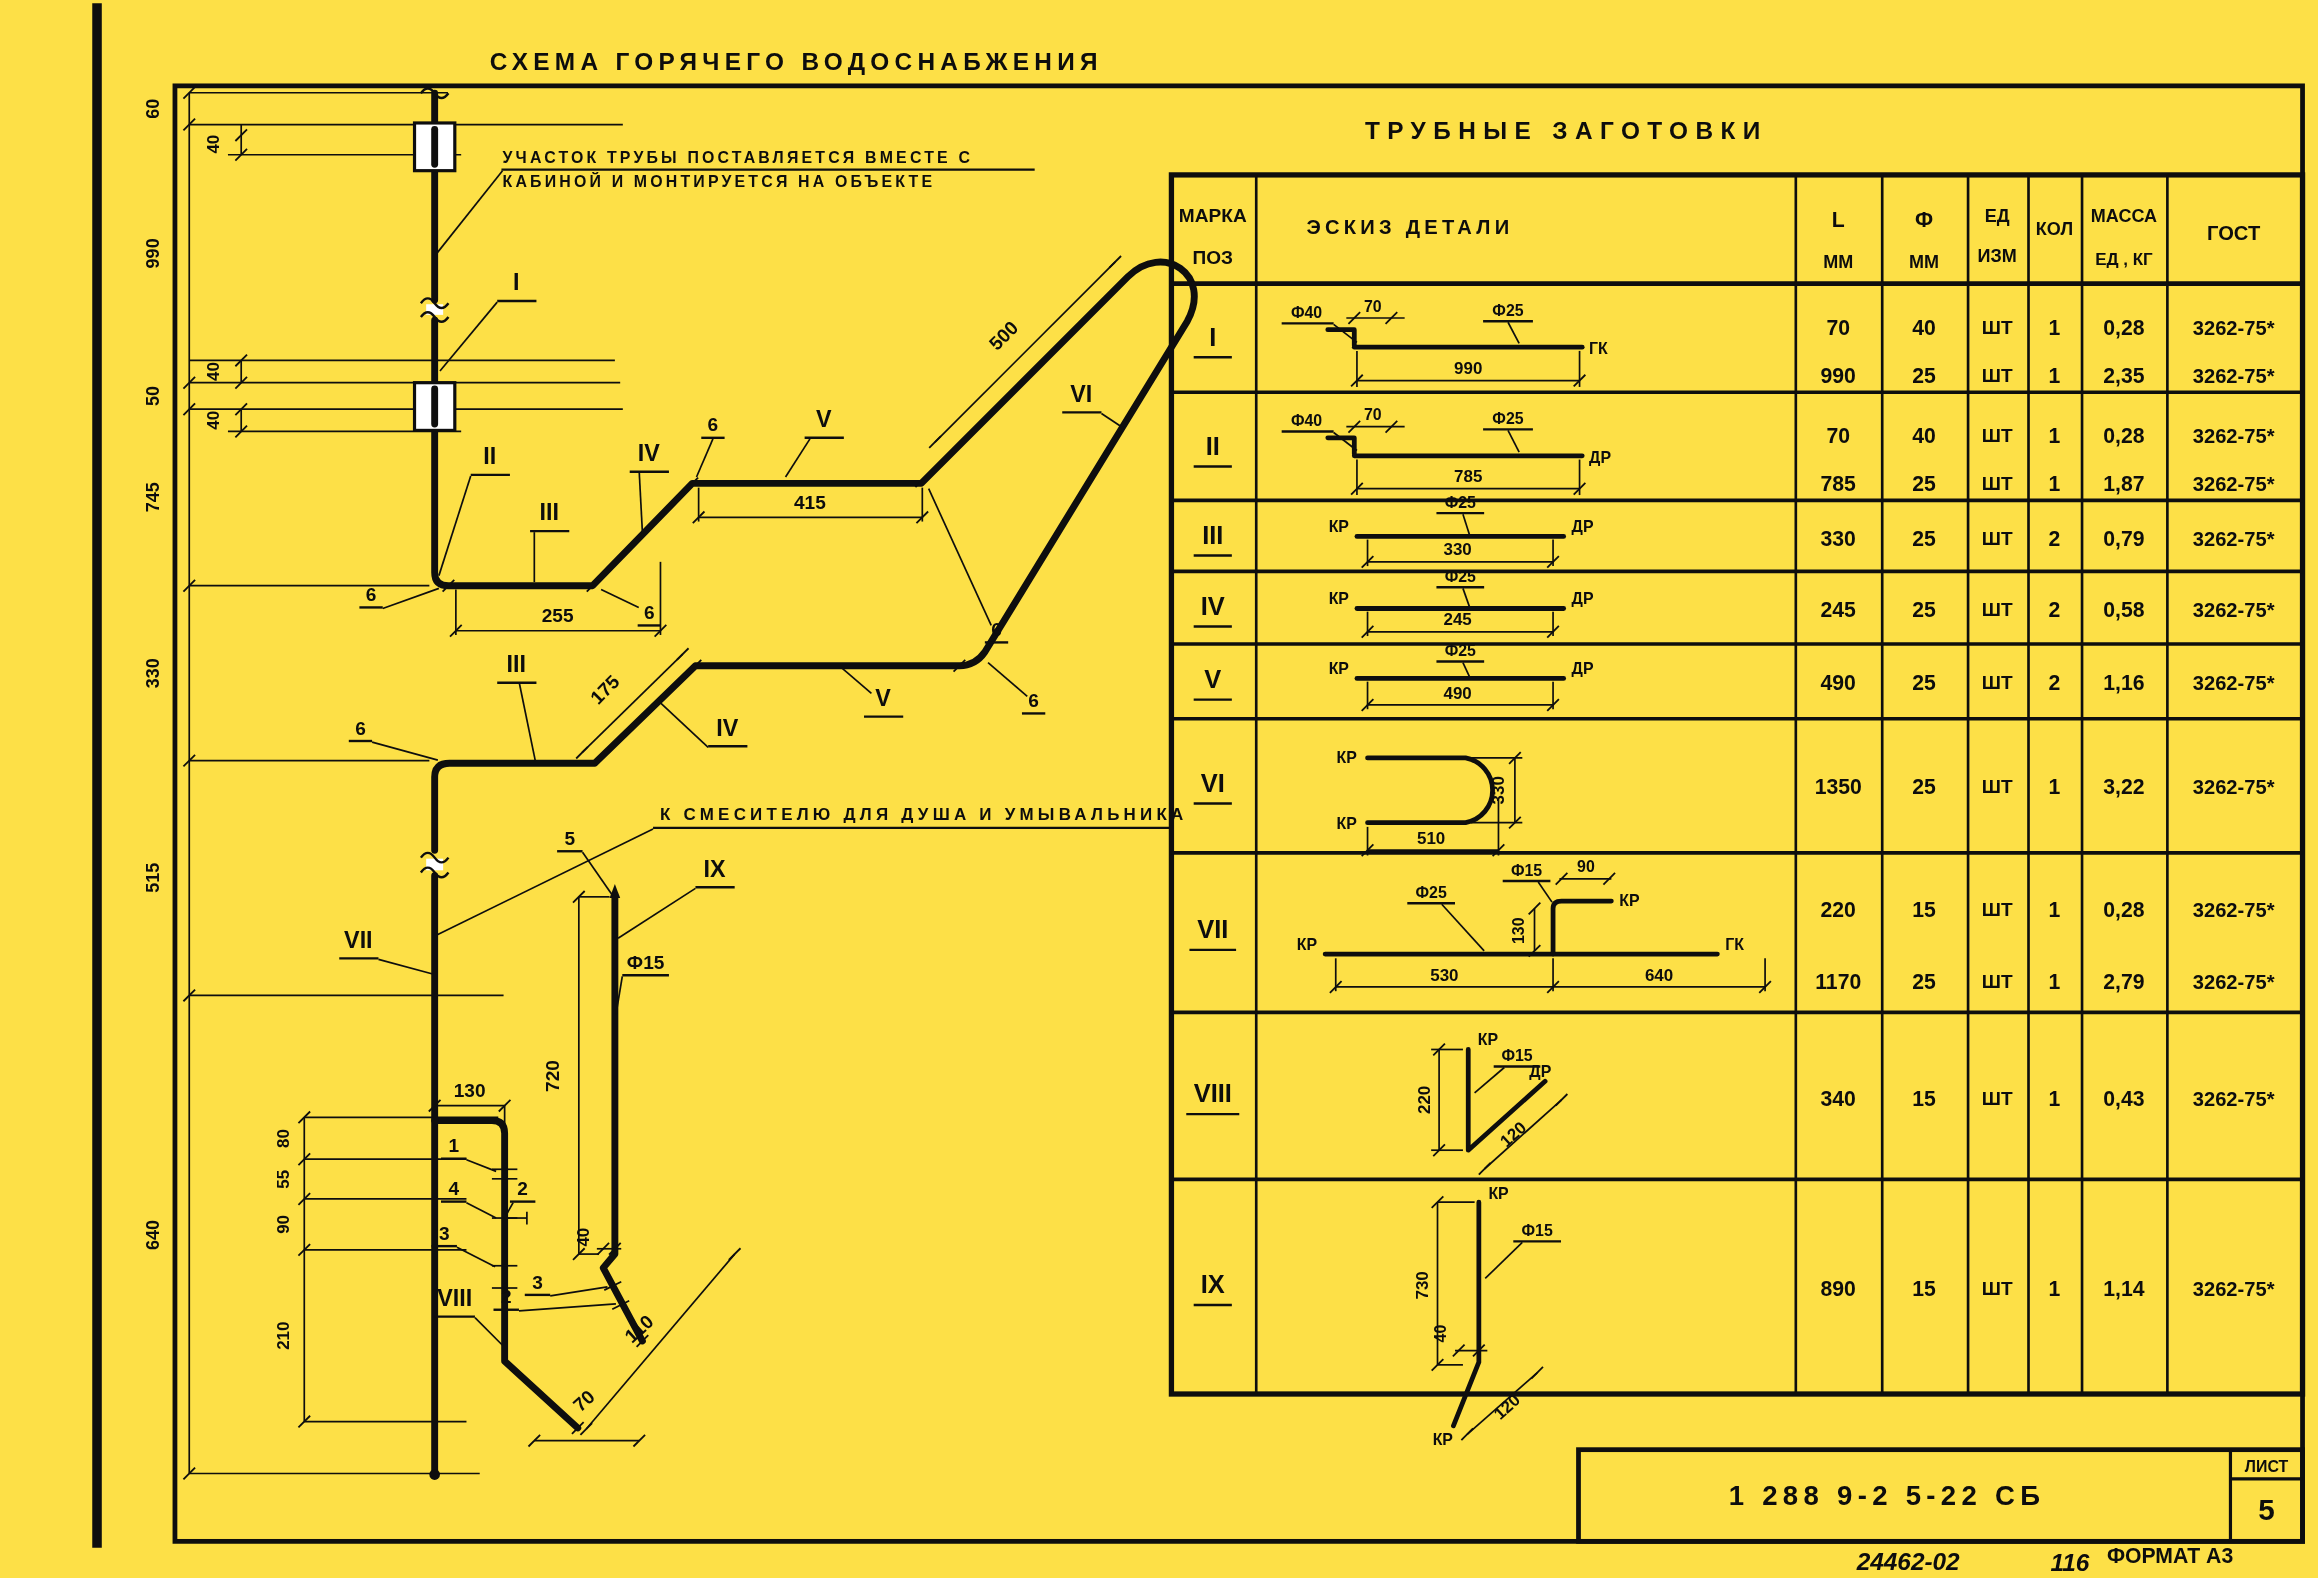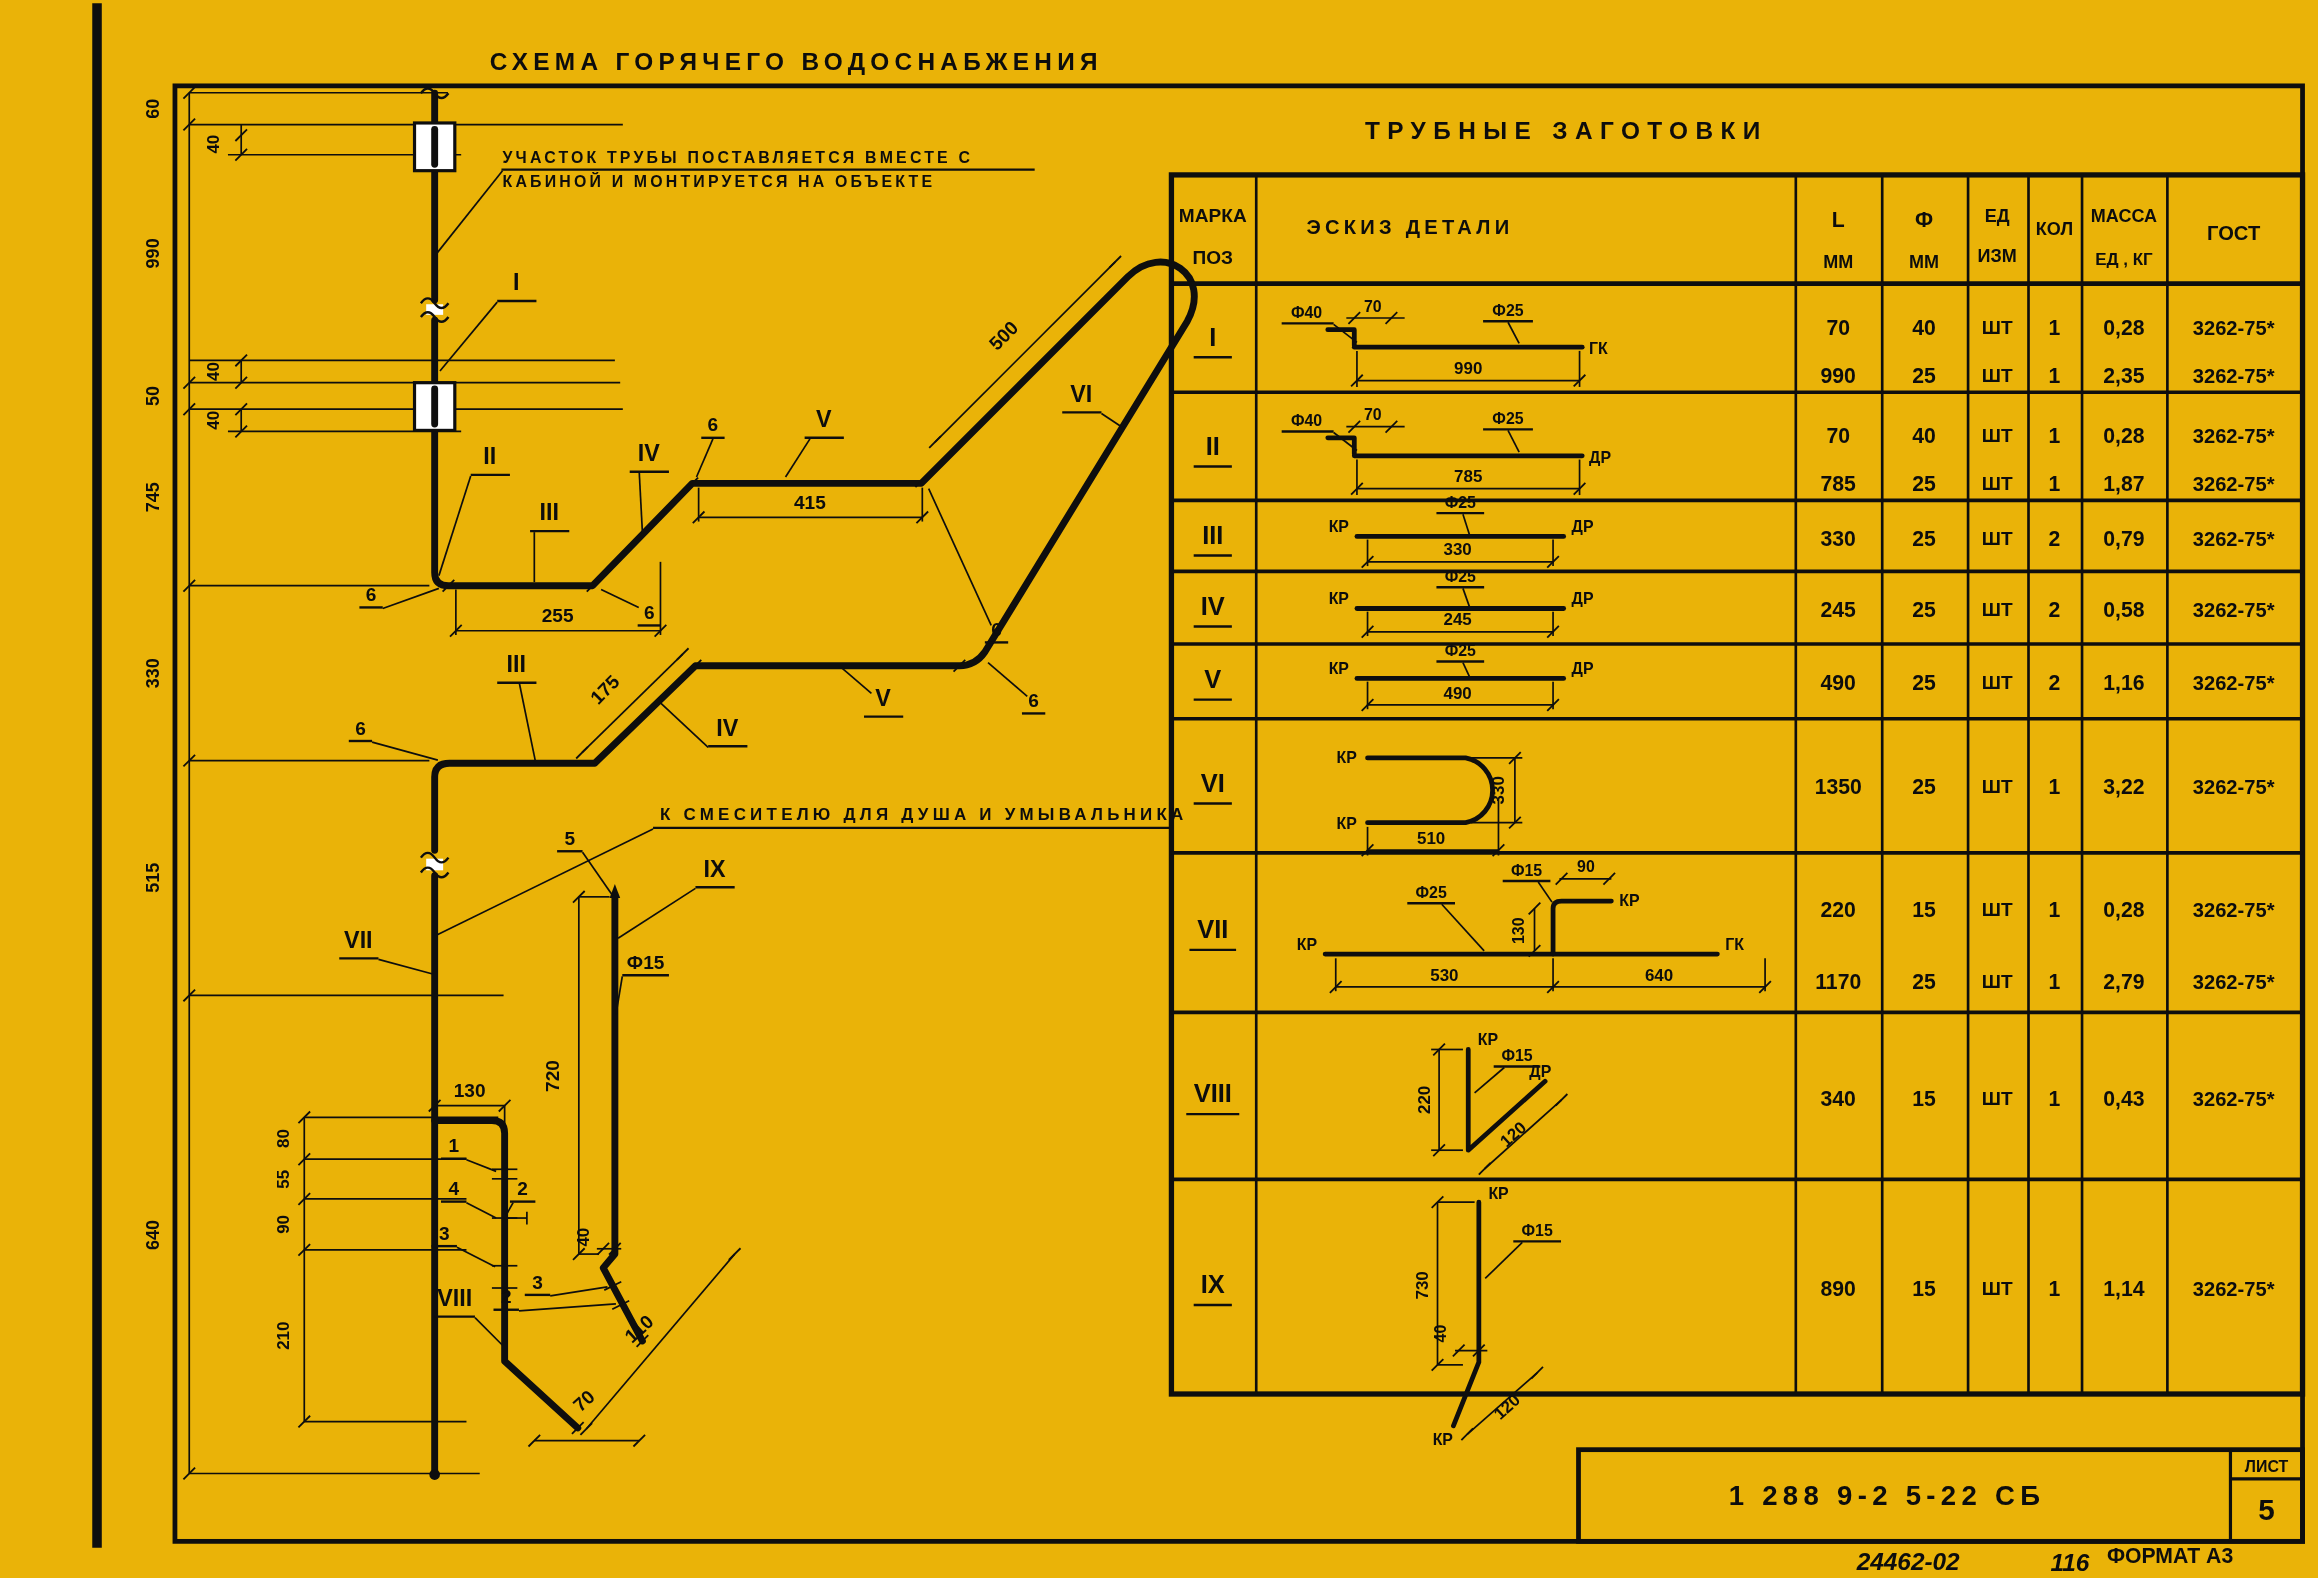--- a/index.html
+++ b/index.html
@@ -1,16 +1,16 @@
 <!DOCTYPE html>
 <html style="font-size:8.5px"><head>
 <meta charset="utf-8">
 <style>
   html,body{margin:0;padding:0;background:#e8e8e4;}
-  .sheet{position:relative;width:2319px;height:1579px;background:#eab308;overflow:hidden;}
+  .sheet{position:relative;width:2319px;height:1579px;background:#fde047;overflow:hidden;}
   svg{position:absolute;left:0;top:0;}
   .t{font-family:"Liberation Sans","DejaVu Sans",sans-serif;font-weight:700;fill:#0d0d0d;}
   .it{font-style:italic;font-weight:700;}
   .mid{text-anchor:middle;}
   .end{text-anchor:end;} .s30{font-size:30px;} .s32{font-size:32px;} .s34{font-size:34px;}
   .s36{font-size:36px;} .s38{font-size:38px;} .s40{font-size:40px;} .s44{font-size:44px;}
   .s46{font-size:46px;} .s48{font-size:48px;} .s52{font-size:52px;} .s56{font-size:56px;}
   .ls6{letter-spacing:6px;} .ls8{letter-spacing:8px;} .ls10{letter-spacing:10px;} .ls14{letter-spacing:14px;}
   .pl{stroke:#0e0e0e;stroke-width:13;fill:none;stroke-linecap:round;stroke-linejoin:round;}
   .ps{stroke-width:9;}

